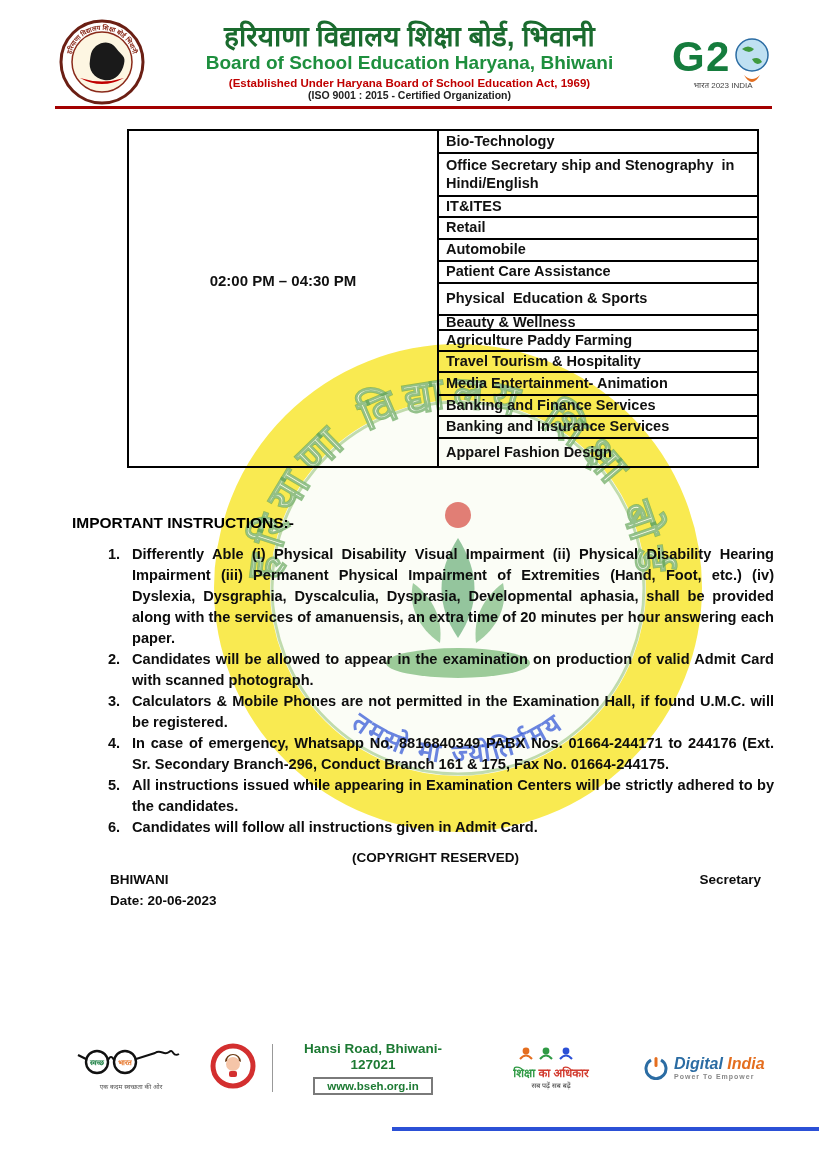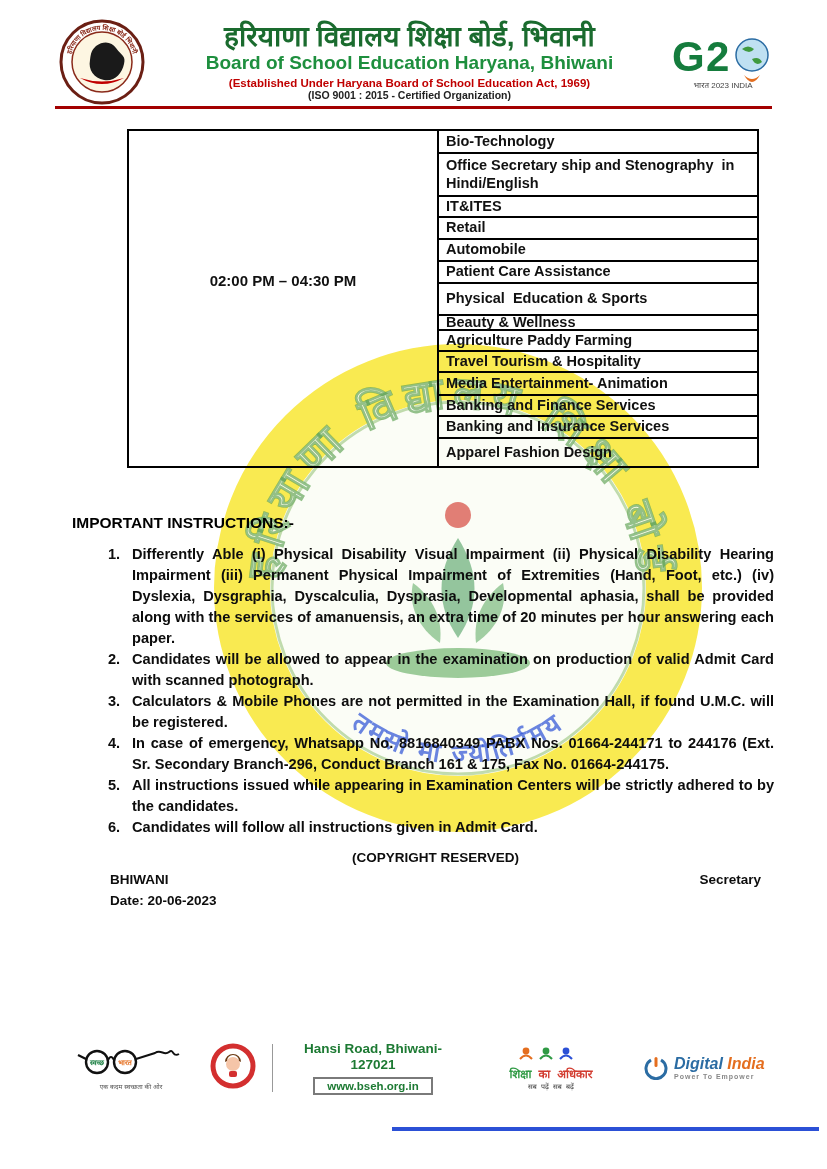--- a/index.html
+++ b/index.html
@@ -49,21 +49,21 @@
 
   
   .footer{top:1036px;left:68px;right:48px;height:64px;display:flex;align-items:center;gap:15px;}
   .swachh{width:126px;flex:none;text-align:center;}
   .swachh-tag{font-size:6.5px;color:#555;margin-top:1px;}
   .vline{width:1px;height:48px;background:#999;flex:none;}
   .address{flex:none;text-align:center;width:170px;}
   .addr1{color:#1d7a33;font-weight:bold;font-size:13.5px;line-height:1.15;}
   .web-box{border:2px solid #7a7a7a;padding:1px 12px;font-size:11.5px;color:#1d7a33;font-weight:bold;
            margin-top:4px;display:inline-block;}
-  .rte{flex:1;text-align:center;font-family:Liberation Mono, monospace;}
+  .rte{flex:1;text-align:center;}
   .rte1{font-size:11.5px;font-weight:bold;margin-top:1px;}
   .rte1 .p1{color:#2f9a44;} .rte1 .p2{color:#d23b2f;}
   .rte2{font-size:7px;color:#333;margin-top:1px;}
   .digital{flex:none;display:flex;align-items:flex-end;gap:6px;width:135px;}
   .di-name{font-size:16px;font-weight:bold;font-style:italic;line-height:1.05;}
   .di-w1{color:#2b6ca3;} .di-w2{color:#e46e1f;}
   .di-tag{font-size:7px;color:#888;font-weight:bold;letter-spacing:1px;}
   .bottom-line{top:1127px;left:392px;right:8px;height:4px;background:#2b50d6;}
 </style>
 </head>

